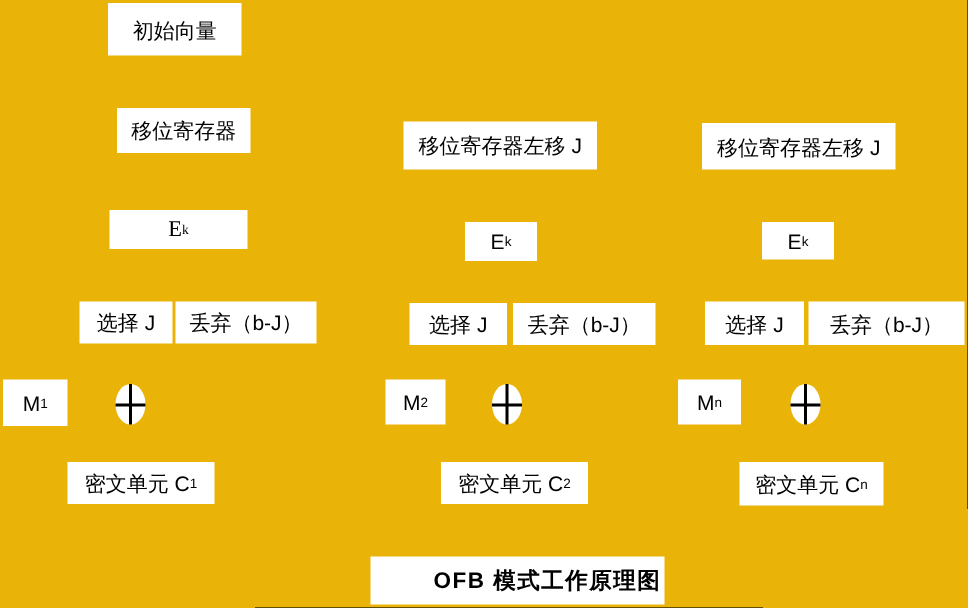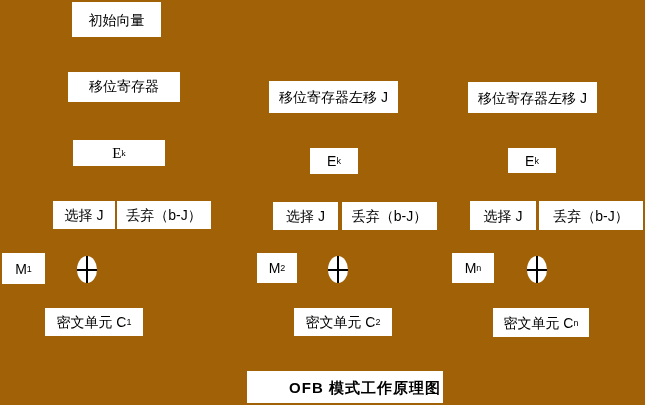--- a/index.html
+++ b/index.html
@@ -1,19 +1,19 @@
 <!DOCTYPE html>
 <html><head>
 <meta charset="utf-8">
 <style>
   html,body { margin:0; padding:0; background:#000; }
   .canvas {
     position:relative;
     width:645px; height:405px;
-    background:#a16207;
+    background:#eab308;
     font-family:"Liberation Sans", sans-serif;
     overflow:hidden;
   }
   .box {
     position:absolute;
     background:#ffffff;
     color:#000000;
     display:flex;
     align-items:center;
     justify-content:center;
@@ -42,21 +42,21 @@
     background:#000000; transform:translateY(-50%);
   }
 </style>
 </head>
 <body>
 
 <div class="canvas">
 
   <div class="box" style="left:72px; top:2px; width:89px; height:35px;">初始向量</div>
 
-  <div class="box" style="left:68px; top:72px; width:112px; height:30px;font-family:Liberation Mono, monospace;">移位寄存器</div>
+  <div class="box" style="left:78px; top:72px; width:89px; height:30px;">移位寄存器</div>
 
   <div class="box serif" style="left:73px; top:140px; width:92px; height:26px;">
     <span>E</span>
       <sub>k</sub>
   </div>
 
   <div class="box" style="left:53px; top:201px; width:62px; height:28px;">选择 J</div>
 
   <div class="box" style="left:117px; top:201px; width:94px; height:28px;">丢弃（b-J）</div>
 

